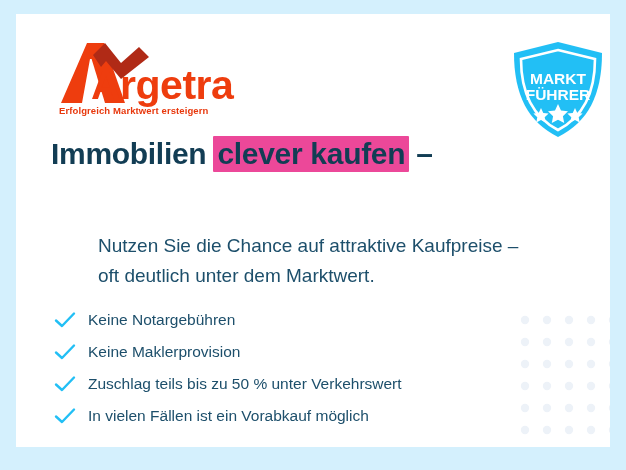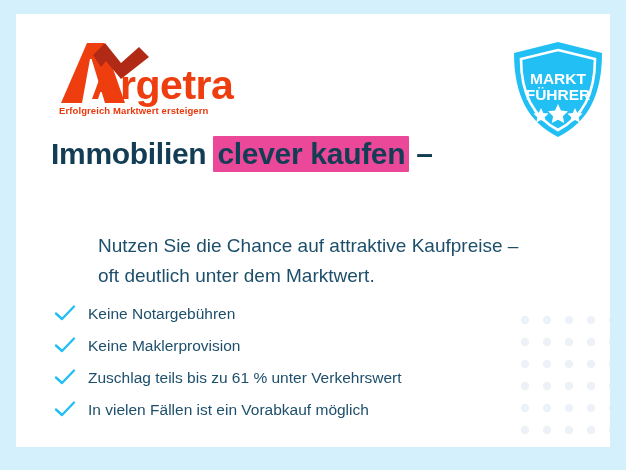--- a/index.html
+++ b/index.html
@@ -103,20 +103,21 @@
   .bullets {
     position: absolute;
     left: 38px;
     top: 290px;
     width: 460px;
   }
   .bullet {
     position: relative;
     height: 32px;
     display: flex;
+    align-items: center;
   }
   .check-icon {
     width: 22px;
     height: 18px;
     flex: 0 0 22px;
     margin-right: 12px;
   }
   .bullet-label {
     font-size: 15.5px;
     color: #1D4F6B;
@@ -187,21 +188,21 @@
         <svg class="check-icon" viewBox="0 0 22 18" xmlns="http://www.w3.org/2000/svg">
           <polyline points="2,9.5 8,15 20,2.5" fill="none" stroke="#22BFF5" stroke-width="2.4" stroke-linecap="round" stroke-linejoin="round"></polyline>
         </svg>
         <span class="bullet-label">Keine Maklerprovision</span>
       </div>
 
       <div class="bullet">
         <svg class="check-icon" viewBox="0 0 22 18" xmlns="http://www.w3.org/2000/svg">
           <polyline points="2,9.5 8,15 20,2.5" fill="none" stroke="#22BFF5" stroke-width="2.4" stroke-linecap="round" stroke-linejoin="round"></polyline>
         </svg>
-        <span class="bullet-label">Zuschlag teils bis zu 61 % unter Verkehrswert</span>
+        <span class="bullet-label">Zuschlag teils bis zu 50 % unter Verkehrswert</span>
       </div>
 
       <div class="bullet">
         <svg class="check-icon" viewBox="0 0 22 18" xmlns="http://www.w3.org/2000/svg">
           <polyline points="2,9.5 8,15 20,2.5" fill="none" stroke="#22BFF5" stroke-width="2.4" stroke-linecap="round" stroke-linejoin="round"></polyline>
         </svg>
         <span class="bullet-label">In vielen Fällen ist ein Vorabkauf möglich</span>
       </div>
 
     </div>

